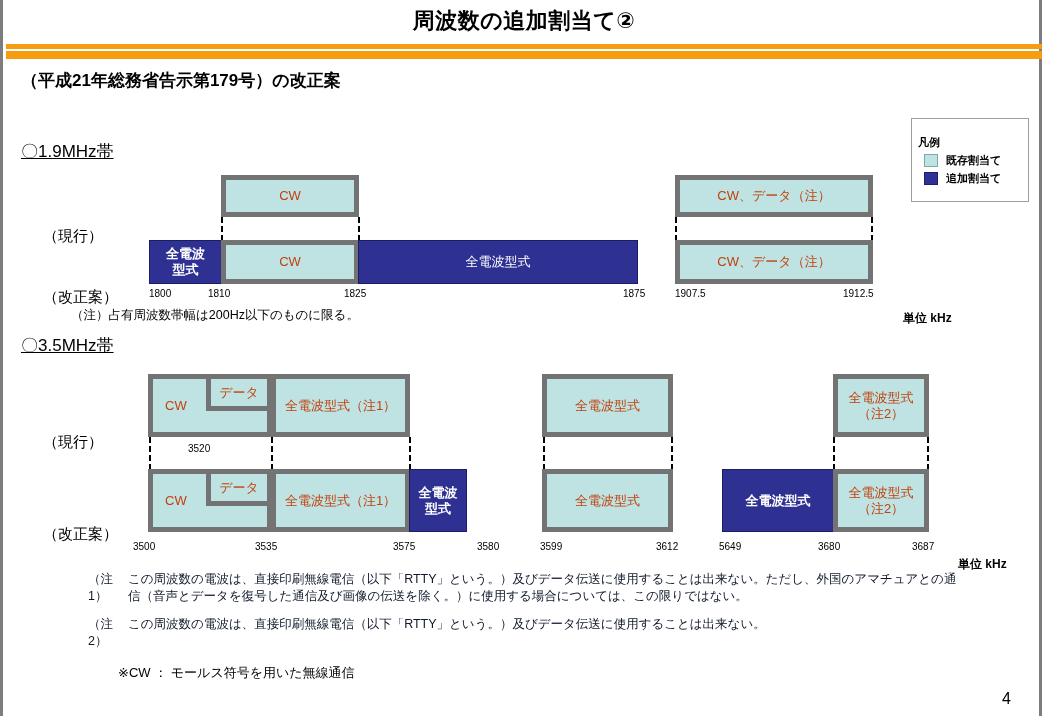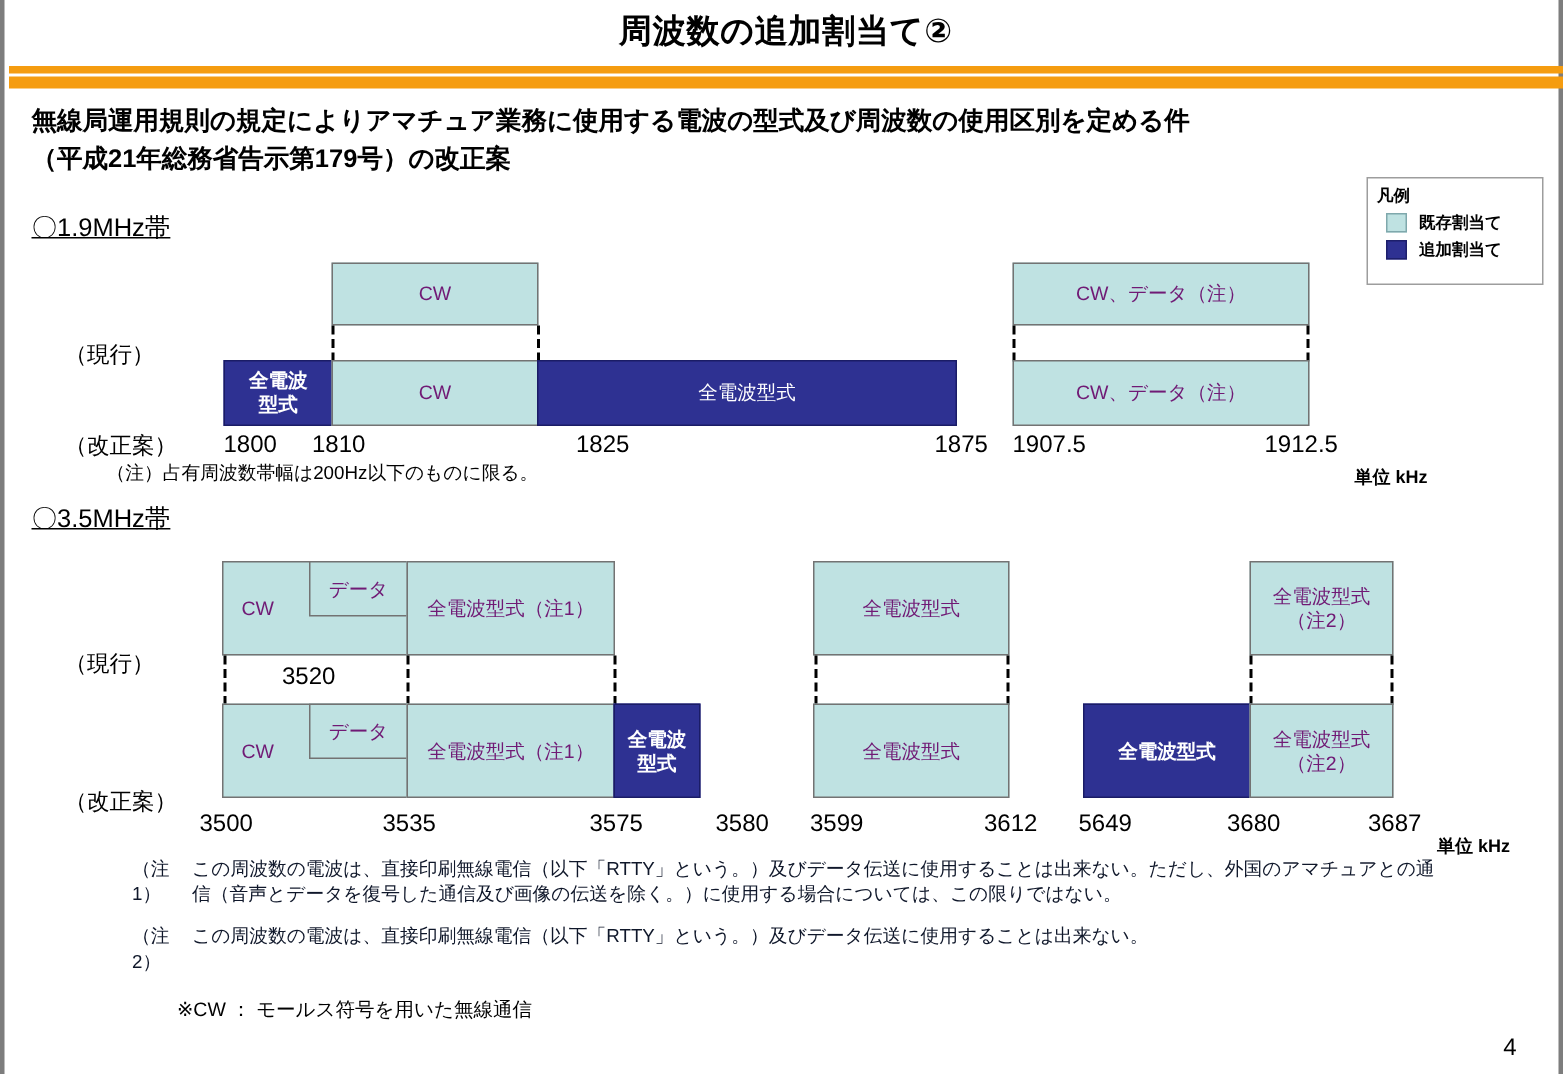--- a/index.html
+++ b/index.html
@@ -31,22 +31,22 @@
   #rule-band .r1 { position:absolute; left:0; top:0;  width:100%; height:5px; background:#f59c10; }
   #rule-band .r2 { position:absolute; left:0; top:7px; width:100%; height:8px; background:#f59c10; }
 
   
   #intro { position:absolute; left:18px; top:68px; width:900px;
            font-size:17px; line-height:25px; font-weight:bold; color:#000; }
   #intro div { white-space:nowrap; }
 
   
   #legend {
-    position:absolute; left:908px; top:118px; width:118px; height:72px;
-    border:1px solid #9d9d9d; background:#fff; padding:4px 6px;
+    position:absolute; left:908px; top:118px; width:118px; height:84px;
+    border:1px solid #9d9d9d; background:#fff; padding:16px 6px;
   }
   #legend .lg-title { font-size:11px; font-weight:bold; color:#000; margin-bottom:3px; }
   #legend .lg-row { display:flex; align-items:center; margin:3px 0 3px 6px; }
   #legend .sw { width:14px; height:13px; margin-right:8px; }
   #legend .sw.exist { background:#bfe2e2; border:1px solid #7fa8ac; }
   #legend .sw.add   { background:#2e3192; border:1px solid #1d1f6b; }
   #legend .lg-lab { font-size:11px; font-weight:bold; color:#000; white-space:nowrap; }
 
   
   .sec-head { position:absolute; font-size:17px; font-weight:normal;
@@ -54,42 +54,42 @@
   #sec-19 { left:18px; top:140px; }
   #sec-35 { left:18px; top:334px; }
 
   
   .rowlab { position:absolute; font-size:15px; color:#000; white-space:nowrap;margin-top:40px; }
 
   
   .bar {
     position:absolute;
     background:#bfe2e2;
-    border:1px solid #737373;
+    border:5px solid #737373;
     outline:none;
     display:flex; align-items:center; justify-content:center;
-    font-size:13px; color:#701a75; text-align:center; line-height:16px;
+    font-size:13px; color:#c2410c; text-align:center; line-height:16px;
     white-space:pre-line;
   }
   .bar.add {
     background:#2e3192;
     border:1px solid #1a1c66;
     color:#ffffff;
     font-weight:bold;
   }
   .bar.add.big { font-size:13px; font-weight:normal; }
 
   
   .dash {
     position:absolute; width:0;
     border-left:2px dashed #000;
   }
 
   
-  .tick { position:absolute; font-size:16px; color:#000; white-space:nowrap; }
+  .tick { position:absolute; font-size:10px; color:#000; white-space:nowrap; }
   .unit { position:absolute; font-size:12px; font-weight:bold; color:#000; white-space:nowrap; }
 
   
   .note { position:absolute; font-size:12.5px; color:#000; line-height:17px; white-space:nowrap; }
   .note-hang { position:absolute; font-size:12.5px; color:#0f172a; line-height:17px; }
   .note-hang .lead { display:inline-block; width:40px; vertical-align:top; }
   .note-hang .body { display:inline-block; width:830px; vertical-align:top; }
   .star { position:absolute; font-size:13px; color:#000; white-space:nowrap; }
 
   #pageno { position:absolute; right:28px; bottom:8px; font-size:16px; color:#000; }
@@ -99,21 +99,20 @@
 
 <div id="slide">
 
   <div id="title">周波数の追加割当て②</div>
   <div id="rule-band">
     <div class="r1"></div>
     <div class="r2"></div>
   </div>
 
   <div id="intro">
-    <div>無線局運用規則の規定によりアマチュア業務に使用する電波の型式及び周波数の使用区別を定める件</div>
     <div>（平成21年総務省告示第179号）の改正案</div>
   </div>
 
   <div id="legend">
     <div class="lg-title">凡例</div>
     <div class="lg-row">
       <span class="sw exist"></span>
       <span class="lg-lab">既存割当て</span>
     </div>
     <div class="lg-row">
@@ -136,21 +135,21 @@
   <div class="dash" style="left:868px; top:217px; height:24px;"></div>
 
   <div class="bar add" style="left:146px; top:240px; width:73px; height:44px;">全電波
 型式</div>
   <div class="bar" style="left:218px; top:240px; width:138px; height:44px;">CW</div>
   <div class="bar add big" style="left:355px; top:240px; width:280px; height:44px;">全電波型式</div>
   <div class="bar" style="left:672px; top:240px; width:198px; height:44px;">CW、データ（注）</div>
 
   <div class="tick" style="left:146px; top:288px;">1800</div>
   <div class="tick" style="left:205px; top:288px;">1810</div>
-  <div class="tick" style="left:341px; top:288px;margin-left:40px;">1825</div>
+  <div class="tick" style="left:341px; top:288px;">1825</div>
   <div class="tick" style="left:620px; top:288px;">1875</div>
   <div class="tick" style="left:672px; top:288px;">1907.5</div>
   <div class="tick" style="left:840px; top:288px;">1912.5</div>
 
   <div class="note" style="left:68px; top:307px;">（注）占有周波数帯幅は200Hz以下のものに限る。</div>
   <div class="unit" style="left:900px; top:310px;">単位 kHz</div>
 
   <div class="sec-head" id="sec-35">〇3.5MHz帯</div>
 
   <div class="rowlab" style="left:40px; top:393px;">（現行）</div>

